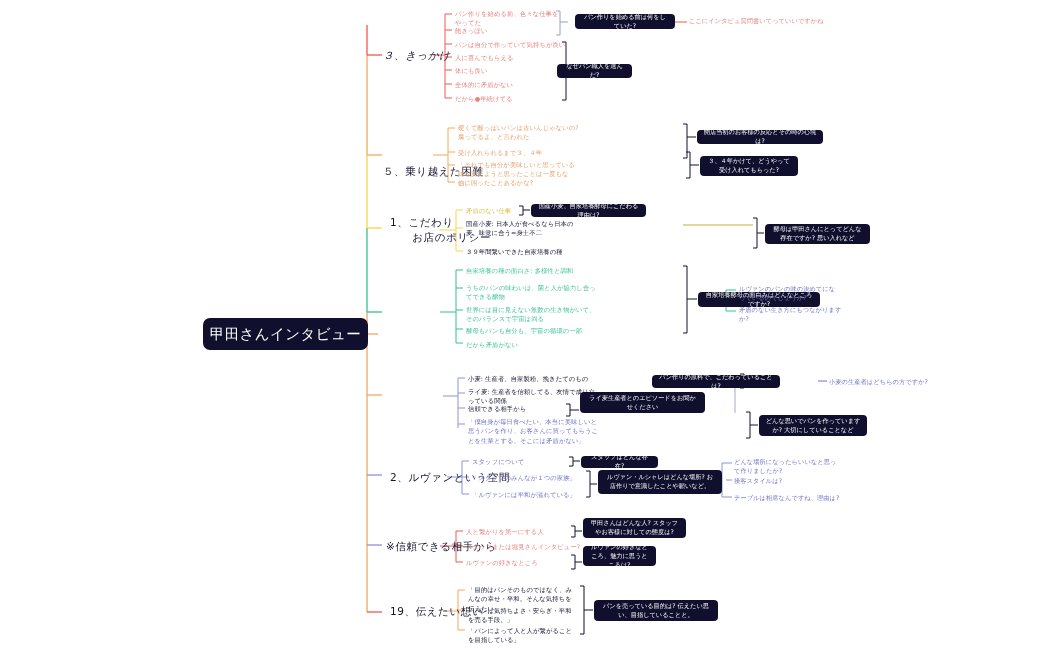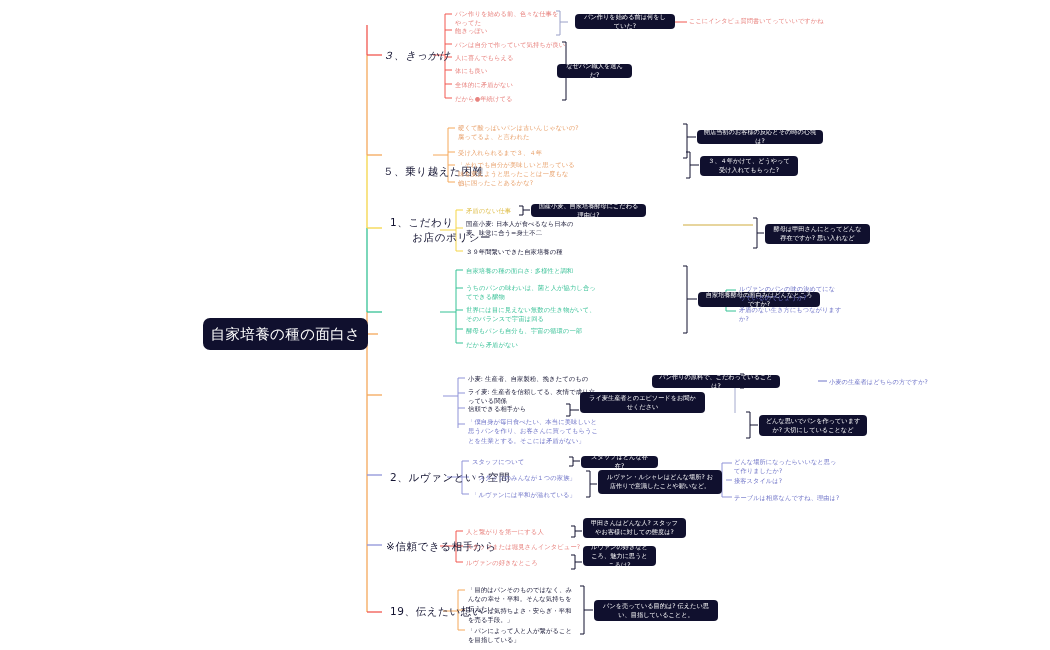--- a/index.html
+++ b/index.html
@@ -183,21 +183,21 @@
     <path d="M575 562 h7" stroke="#10102e" stroke-width="1" fill="none"></path>
 
     <path d="M458 590 V630" stroke="#f5a85a" stroke-width="1" fill="none"></path>
     <path d="M458 590 H465 M458 610 H465 M458 630 H465" stroke="#f5a85a" stroke-width="1" fill="none"></path>
     <path d="M458 611 H443" stroke="#f5a85a" stroke-width="1" fill="none"></path>
     <path d="M580 586 h4 v48 h-4" stroke="#10102e" stroke-width="1" fill="none"></path>
     <path d="M584 610 h9" stroke="#10102e" stroke-width="1" fill="none"></path>
   </svg>
 
   <div class="node" id="root-node">
-    <span>自家培養の種の面白さ</span>
+    <span>甲田さんインタビュー</span>
   </div>
 
   <div class="node topic" style="left:383px; top:48px;font-style:italic;">３、きっかけ</div>
 
   <div class="node leaf" style="left:455px; top:9px; width:110px; color:#e8837f;">パン作りを始める前、色々な仕事をやってた</div>
   <div class="node leaf" style="left:455px; top:26px; width:110px; color:#e8837f;">飽きっぽい</div>
   <div class="node leaf" style="left:455px; top:40px; width:115px; color:#e8837f;">パンは自分で作っていて気持ちが良い</div>
   <div class="node leaf" style="left:455px; top:53px; width:110px; color:#e8837f;">人に喜んでもらえる</div>
   <div class="node leaf" style="left:455px; top:66px; width:110px; color:#e8837f;">体にも良い</div>
   <div class="node leaf" style="left:455px; top:80px; width:110px; color:#e8837f;">全体的に矛盾がない</div>

